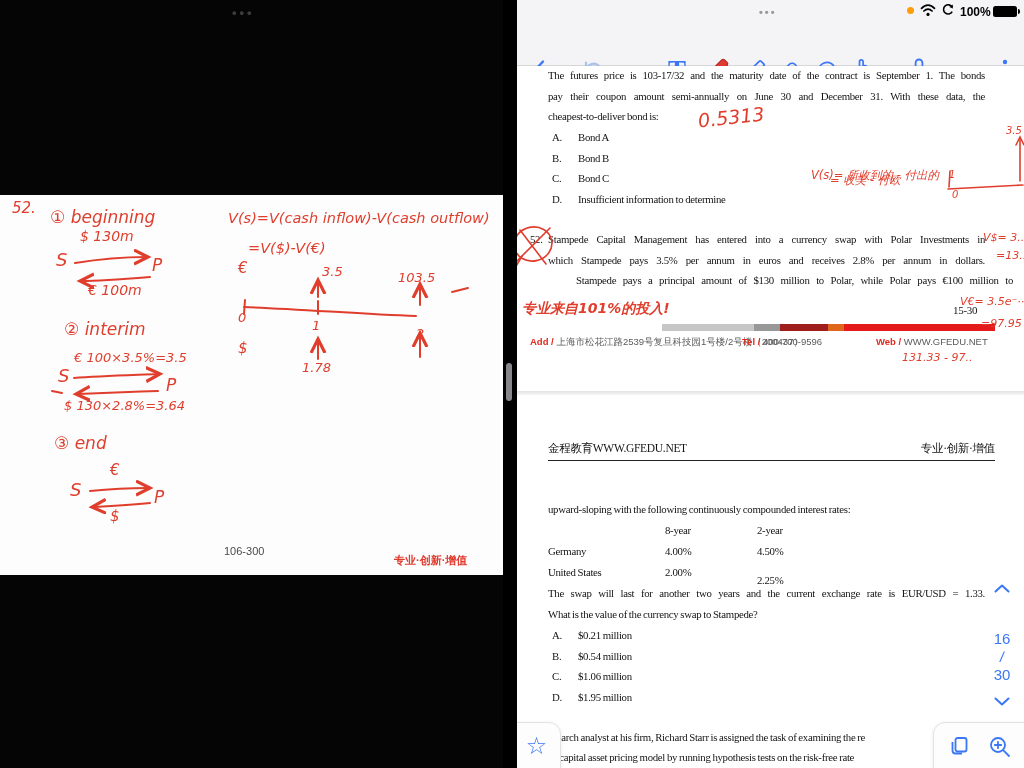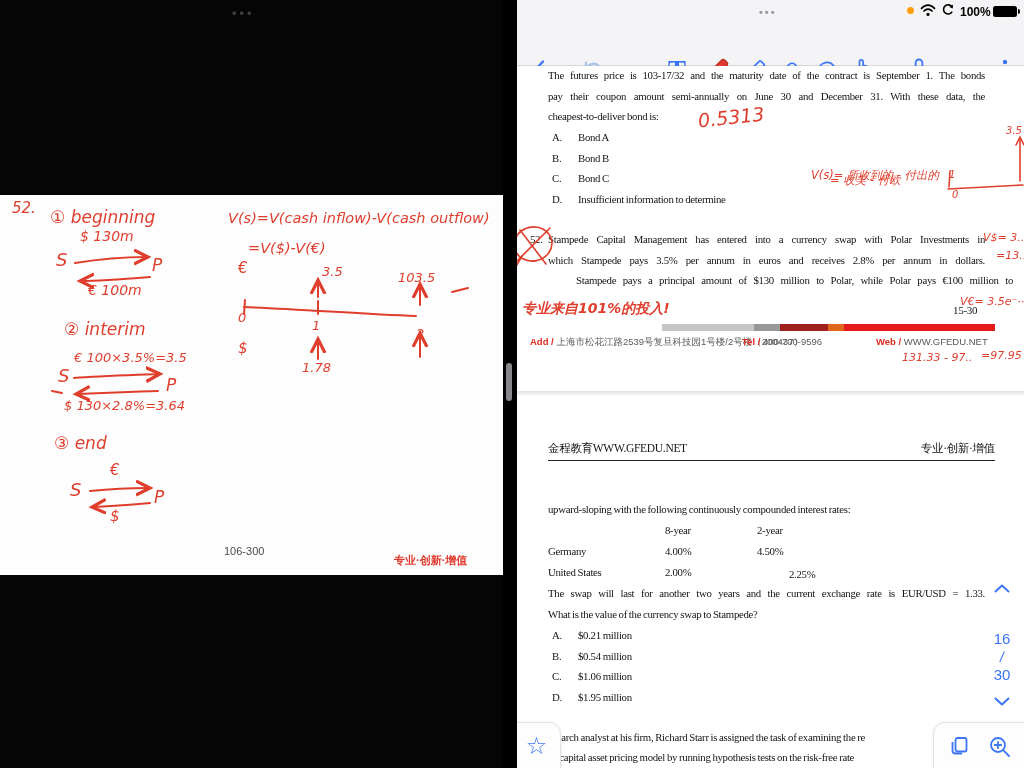--- a/index.html
+++ b/index.html
@@ -277,21 +277,21 @@
 
         <div class="abs doc-text" style="left:31px;top:109px;">upward-sloping with the following continuously compounded interest rates:</div>
 
         <span class="abs doc-text" style="left:148px;top:130px;">8-year</span>
         <span class="abs doc-text" style="left:240px;top:130px;">2-year</span>
         <span class="abs doc-text" style="left:31px;top:151px;">Germany</span>
         <span class="abs doc-text" style="left:148px;top:151px;">4.00%</span>
         <span class="abs doc-text" style="left:240px;top:151px;">4.50%</span>
         <span class="abs doc-text" style="left:31px;top:172px;">United States</span>
         <span class="abs doc-text" style="left:148px;top:172px;">2.00%</span>
-        <span class="abs doc-text" style="left:240px;top:174px;margin-left:32px;">2.25%</span>
+        <span class="abs doc-text" style="left:240px;top:180px;">2.25%</span>
 
         <div class="abs doc-text jline" style="left:31px;top:193px;">The swap will last for another two years and the current exchange rate is  EUR/USD = 1.33.</div>
         <div class="abs doc-text" style="left:31px;top:214px;">What is the value of the currency swap to Stampede?</div>
 
         <div class="abs doc-text" style="left:0;top:235px;width:437px;">
           <span class="opt-letter">A.</span>
           <span class="opt-text">$0.21 million</span>
         </div>
         <div class="abs doc-text" style="left:0;top:256px;width:437px;">
           <span class="opt-letter">B.</span>
@@ -331,21 +331,21 @@
           <ellipse cx="27" cy="22" rx="19" ry="17" transform="rotate(-12 27 22)"></ellipse>
           <path d="M10 40 L44 6"></path>
           <path d="M14 8 L40 42"></path>
           <path d="M16 34 L2 58"></path>
         </g>
       </svg>
 
       <span class="abs hw ann" style="left:471px;top:166px;font-size:11px;">V$= 3..</span>
       <span class="abs hw ann" style="left:484px;top:184px;font-size:11px;">=13..</span>
       <span class="abs hw ann" style="left:448px;top:230px;font-size:11px;">V€= 3.5e⁻··</span>
-      <span class="abs hw ann" style="left:469px;top:252px;font-size:11px;margin-top:32px;">=97.95</span>
+      <span class="abs hw ann" style="left:469px;top:252px;font-size:11px;">=97.95</span>
       <span class="abs hw ann" style="left:390px;top:286px;font-size:11px;">131.33  - 97..</span>
 
       <div class="abs" style="left:472px;top:518px;width:36px;text-align:center;z-index:30;">
         <div style="height:16px;">
           <svg width="16" height="9" viewBox="0 0 16 9" style="margin:0 auto;">
               <path d="M1.5 7.5 L8 1.5 L14.5 7.5" fill="none" stroke="#3b76f6" stroke-width="2" stroke-linecap="round" stroke-linejoin="round"></path>
             </svg>
         </div>
         <div class="nav-num" style="margin-top:30px;">16</div>
         <div class="nav-num" style="margin-top:1px;transform:rotate(8deg);">/</div>

